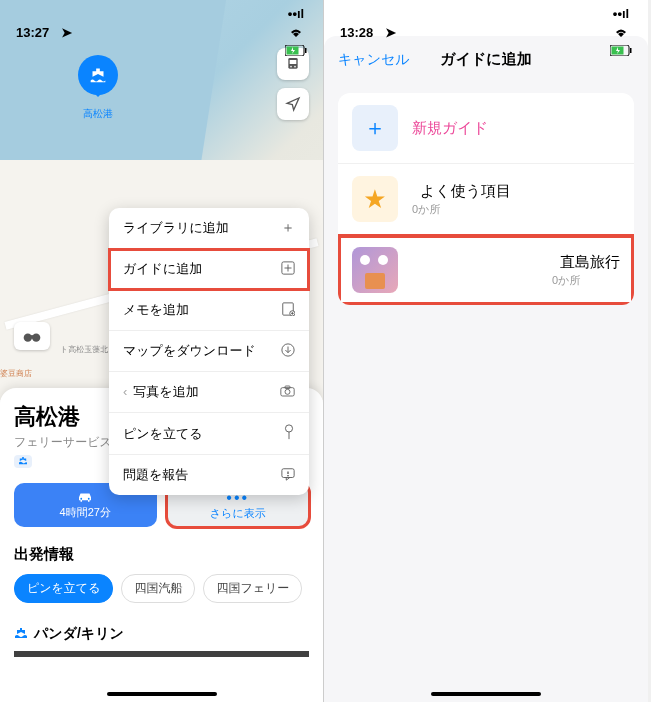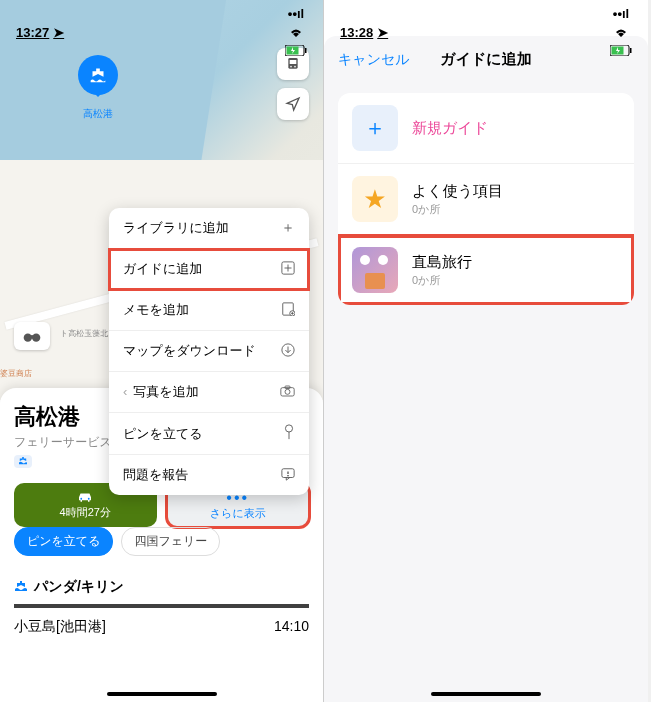--- a/index.html
+++ b/index.html
@@ -1,21 +1,21 @@
 <!DOCTYPE html>
 <html><head>
   <meta charset="utf-8">
   <style>
     * { margin: 0; padding: 0; box-sizing: border-box; font-family: -apple-system, "Hiragino Sans", sans-serif; }
     body { display: flex; width: 651px; height: 702px; background: #f0f0f0; }
     .phone { width: 324px; height: 702px; background: #fff; position: relative; overflow: hidden; }
     .phone-left { border-right: 1px solid #ccc; }
     
     .status-bar { display: flex; justify-content: space-between; align-items: center; padding: 6px 16px 4px; font-size: 13px; font-weight: 600; background: transparent; position: relative; z-index: 10; }
-    .status-left { display: flex; align-items: center; gap: 4px; text-decoration: underline; }
+    .status-left { display: flex; align-items: center; gap: 12px; }
     .status-right { display: flex; align-items: center; gap: 4px; flex-direction: column; }
     
     .map-bg { position: absolute; top: 0; left: 0; right: 0; height: 400px; background: linear-gradient(135deg, #b8d8e8 0%, #a8cfe0 40%, #e8e8e0 60%, #f0f0e8 100%); }
     .map-water { position: absolute; top: 0; left: 0; width: 70%; height: 55%; background: #a5ccdf; clip-path: polygon(0 0, 100% 0, 85% 100%, 0 75%); }
     .map-land { position: absolute; bottom: 0; left: 0; right: 0; height: 60%; background: #f5f3ee; }
     .map-road { position: absolute; background: #fff; height: 8px; box-shadow: 0 0 2px rgba(0,0,0,0.1); }
     
     .ferry-pin { position: absolute; top: 55px; left: 78px; text-align: center; z-index: 5; }
     .ferry-pin-bubble { width: 40px; height: 40px; background: #0a84ff; border-radius: 50%; display: flex; align-items: center; justify-content: center; position: relative; }
     .ferry-pin-bubble::after { content: ''; position: absolute; bottom: -8px; left: 50%; transform: translateX(-50%); border: 6px solid transparent; border-top-color: #0a84ff; }
@@ -32,67 +32,67 @@
     .menu-item.highlighted { outline: 3px solid #e74c3c; outline-offset: -2px; }
     .menu-icon { color: #666; font-size: 14px; }
     
     .sheet { position: absolute; bottom: 0; left: 0; right: 0; background: #fff; border-radius: 16px 16px 0 0; padding: 14px; z-index: 15; box-shadow: 0 -2px 10px rgba(0,0,0,0.1); }
     .place-title { font-size: 22px; font-weight: 700; margin-bottom: 2px; }
     .place-sub { font-size: 12px; color: #888; }
     .place-badge { display: inline-block; background: #e8f0fb; color: #0a84ff; border-radius: 4px; padding: 1px 4px; font-size: 10px; margin-top: 4px; }
     
     .action-row { display: flex; gap: 10px; margin-top: 14px; }
     .action-btn { flex: 1; height: 44px; border-radius: 10px; display: flex; flex-direction: column; align-items: center; justify-content: center; font-size: 11px; }
-    .action-primary { background: #4d7c0f; color: #fff; }
+    .action-primary { background: #3b82f6; color: #fff; }
     .action-secondary { background: #eef0f2; color: #0a84ff; outline: 3px solid #e74c3c; outline-offset: -1px; }
     .action-dots { font-size: 16px; letter-spacing: 2px; line-height: 1; }
     
     .depart-title { font-size: 15px; font-weight: 700; margin-top: 18px; margin-bottom: 10px; }
     .chip-row { display: flex; gap: 8px; }
     .chip { padding: 5px 12px; border-radius: 14px; font-size: 12px; border: 1px solid #ddd; color: #444; }
     .chip.active { background: #0a84ff; color: #fff; border-color: #0a84ff; }
     
     .ferry-list { margin-top: 14px; }
-    .ferry-row-head { display: flex; align-items: center; gap: 6px; font-size: 14px; font-weight: 600; padding: 8px 0; border-bottom: 4px solid #404040; }
+    .ferry-row-head { display: flex; align-items: center; gap: 6px; font-size: 14px; font-weight: 600; padding: 8px 0; border-bottom: 6px solid #404040; }
     .ferry-icon-small { color: #0a84ff; }
     .ferry-row { display: flex; justify-content: space-between; font-size: 14px; padding: 10px 0; }
     
     .home-indicator { position: absolute; bottom: 6px; left: 50%; transform: translateX(-50%); width: 110px; height: 4px; background: #000; border-radius: 3px; z-index: 30; }
     
     
     .modal-sheet { position: absolute; top: 36px; left: 0; right: 0; bottom: 0; background: #f6f6f8; border-radius: 12px 12px 0 0; }
     .modal-header { display: flex; align-items: center; justify-content: center; padding: 14px; position: relative; }
     .modal-cancel { position: absolute; left: 14px; color: #0a84ff; font-size: 14px; }
     .modal-title { font-size: 15px; font-weight: 600; }
     .guide-list { margin: 10px 14px; background: #fff; border-radius: 12px; overflow: hidden; }
     .guide-item { display: flex; align-items: center; padding: 12px 14px; gap: 14px; border-bottom: 1px solid #f0f0f0; }
     .guide-item:last-child { border-bottom: none; }
-    .guide-item.highlighted { outline: 4px solid #e74c3c; outline-offset: -3px; }
+    .guide-item.highlighted { outline: 4px solid #e74c3c; outline-offset: -3px; justify-content: space-between; }
     .guide-thumb { width: 46px; height: 46px; border-radius: 8px; display: flex; align-items: center; justify-content: center; font-size: 22px; }
     .thumb-plus { background: #e8f0fb; color: #0a84ff; }
     .thumb-star { background: #fff4e0; color: #f5a623; font-size: 26px; }
     .thumb-img { background: linear-gradient(135deg, #b097d8, #e8a8b8); position: relative; overflow: hidden; }
     .thumb-img::after { content:''; position:absolute; bottom:4px; left:50%; transform:translateX(-50%); width:20px; height:16px; background:#e89050; border-radius:2px; }
     .thumb-img::before { content:''; position:absolute; top:8px; left:8px; width:10px; height:10px; background:#fff; border-radius:50%; box-shadow: 18px 0 0 #fff; }
     .guide-text { display: flex; flex-direction: column; }
     .guide-name { font-size: 15px; font-weight: 500; color: #ec4899; }
-    .guide-name.dark { color: #000; }
+    .guide-name.dark { color: #000; margin-left: 8px; }
     .guide-count { font-size: 11px; color: #999; margin-top: 1px; }
     
     .small-map-label { position: absolute; font-size: 8px; color: #888; }
   </style>
 </head>
 <body>
 
 <div class="phone phone-left">
   <div class="map-bg">
     <div class="map-water"></div>
     <div class="map-land"></div>
     <div class="map-road" style="top:280px;left:0;width:100%;transform:rotate(-15deg)"></div>
-    <span class="small-map-label" style="top:328px;left:60px">ト高松玉藻北</span>
+    <span class="small-map-label" style="top:344px;left:60px">ト高松玉藻北</span>
     <span class="small-map-label" style="top:368px;left:0px;color:#d08050">婆豆商店</span>
   </div>
 
   <div class="status-bar">
     <div class="status-left">
       <span>13:27</span>
       <span>➤</span>
     </div>
     <div class="status-right">
       <span>••ıl</span>
@@ -227,38 +227,36 @@
             <circle cx="17" cy="10" r="1.2" fill="#0a84ff"></circle>
           </svg>
         <span>4時間27分</span>
       </div>
       <div class="action-btn action-secondary">
         <span class="action-dots">•••</span>
         <span>さらに表示</span>
       </div>
     </div>
     
+    <div class="depart-title">出発情報</div>
     <div class="chip-row">
       <div class="chip active">ピンを立てる</div>
+      <div class="chip">四国汽船</div>
       <div class="chip">四国フェリー</div>
     </div>
     
     <div class="ferry-list">
       <div class="ferry-row-head">
         <span class="ferry-icon-small">
           <svg width="14" height="12" viewBox="0 0 14 12" fill="#0a84ff">
               <path d="M1 9 Q3 7 5 9 Q7 11 9 9 Q11 7 13 9 L13 11 L1 11 Z M3 7 L3 3 L6 3 L6 1 L8 1 L8 3 L11 3 L11 7 L7 5 Z"></path>
             </svg>
         </span>
         <span>パンダ/キリン</span>
       </div>
-      <div class="ferry-row">
-        <span>小豆島[池田港]</span>
-        <span>14:10</span>
-      </div>
     </div>
   </div>
 
   <div class="home-indicator"></div>
 </div>
 
 <div class="phone">
   <div class="status-bar">
     <div class="status-left">
       <span>13:28</span>

